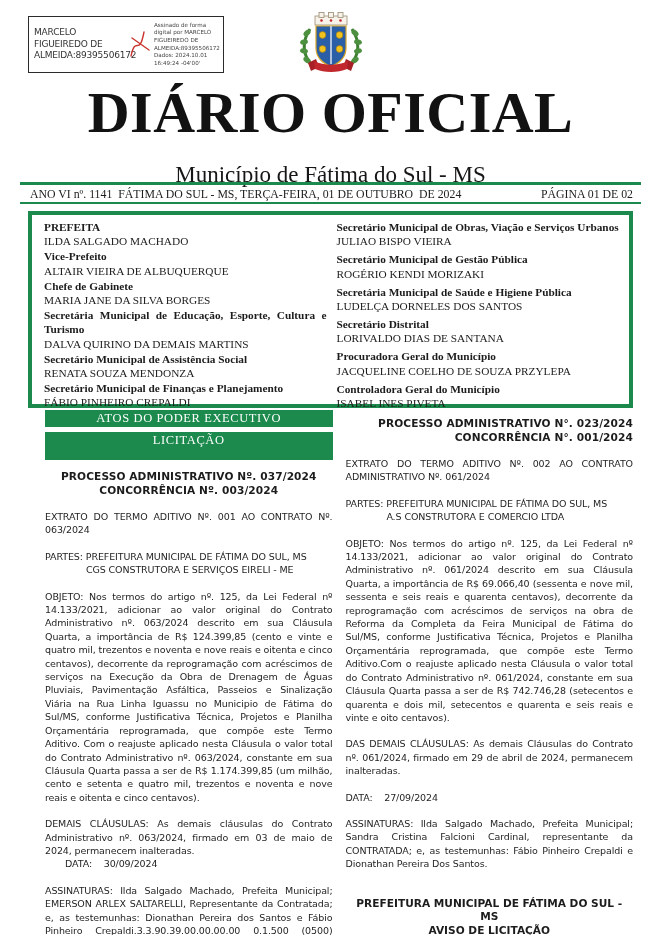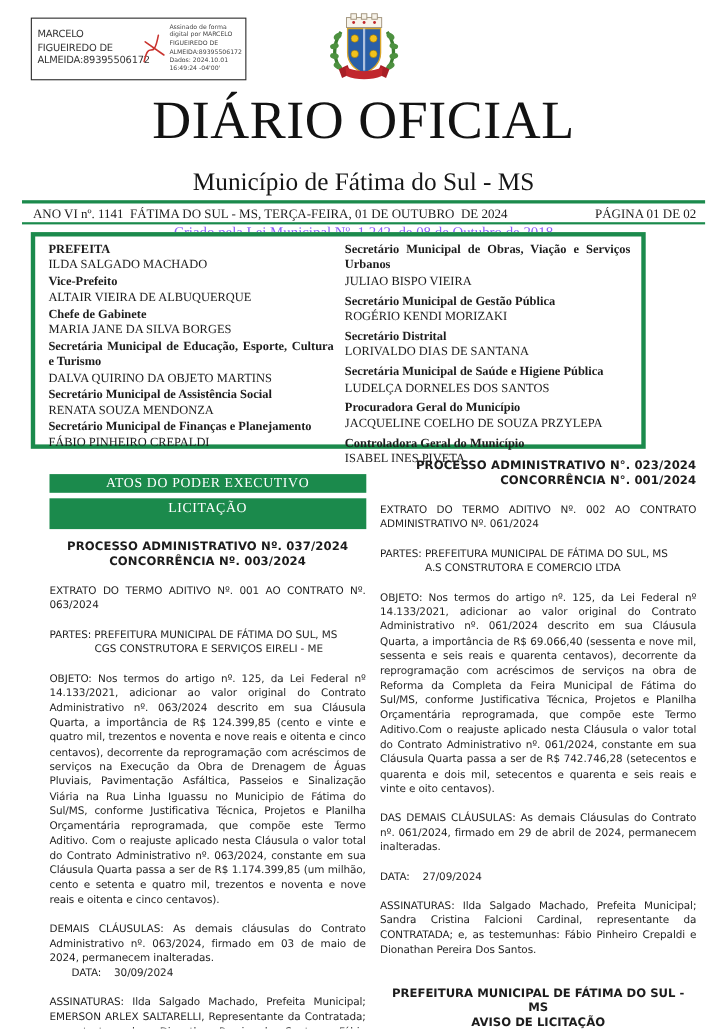--- a/index.html
+++ b/index.html
@@ -13,52 +13,52 @@
   .sig-box {
     position:absolute; left:28px; top:16px; width:196px; height:57px;
     border:1.5px solid #2b2b2b; display:flex; align-items:center; padding:4px 5px; gap:3px;
     background:#fff;
   }
   .sig-name { font-size:9px; line-height:1.3; color:#333; width:92px; letter-spacing:-0.2px; }
   .sig-squiggle { flex:0 0 auto; }
   .sig-details { font-size:5.6px; line-height:1.35; color:#444; width:82px; }
   .crest { position:absolute; left:296px; top:11px; }
   .masthead { position:absolute; left:0; top:84px; width:100%; text-align:center; font-family:"Liberation Serif", serif; }
-  .mh-title { font-size:49px; line-height:1.0; font-weight:400; letter-spacing:0.5px; color:#121212; }
+  .mh-title { font-size:58px; line-height:1.0; font-weight:700; letter-spacing:0.5px; color:#121212; }
   .mh-sub { font-size:23px; margin-top:20px; color:#161616; }
   .mh-law { font-size:13.5px; margin-top:24px; color:#8b5cf6; }
   .edition-bar {
     position:absolute; left:20px; top:182px; width:621px;
     border-top:3px solid var(--green); border-bottom:2px solid var(--green);
     display:flex; justify-content:space-between; align-items:center;
     padding:2px 8px 0 10px;
     font-family:"Liberation Serif", serif; font-size:11.8px; white-space:pre;
   }
   
   .officials {
-    position:absolute; left:28px; top:211px; width:559px; height:197px;
+    position:absolute; left:28px; top:211px; width:605px; height:197px;
     border:4px solid var(--green); background:#fff;
     display:flex; gap:10px; padding:5px 10px 4px 12px;
     font-family:"Liberation Serif", serif; font-size:11.3px; line-height:14.4px;
   }
   .off-col { flex:1 1 0; }
   .off-entry { margin-bottom:0.5px; }
   .off-col.right .off-entry { margin-bottom:3.5px; }
   .off-role { font-weight:bold; text-align:justify; }
   .off-name { font-weight:normal; }
   
   .main {
     position:absolute; left:45px; top:408px; width:588px;
     display:flex; gap:13px;
   }
   .col { flex:1 1 0; min-width:0; }
   .green-bar {
     background:var(--green); color:#fff; text-align:center;
     font-family:"Liberation Serif", serif; font-size:12.5px; letter-spacing:0.6px;
-    height:17px; line-height:17px; margin-top:23px;
+    height:17px; line-height:17px; margin-top:2px;
   }
   .bar2 { height:28px; line-height:16px; margin-top:5px; }
   .art-heading {
     text-align:center; font-weight:bold; font-size:10.6px; line-height:13.5px;
     margin-top:10px; letter-spacing:0.1px;
   }
   .col.right .art-heading { margin-top:9px;text-align:right; }
   .para {
     font-size:9.5px; line-height:13.4px; text-align:justify; margin-top:13px;
     letter-spacing:-0.1px; color:#1f1f1f;
@@ -142,47 +142,47 @@
     <div class="off-entry">
       <div class="off-role">Vice-Prefeito</div>
       <div class="off-name">ALTAIR VIEIRA DE ALBUQUERQUE</div>
     </div>
     <div class="off-entry">
       <div class="off-role">Chefe de Gabinete</div>
       <div class="off-name">MARIA JANE DA SILVA BORGES</div>
     </div>
     <div class="off-entry">
       <div class="off-role">Secretária Municipal de Educação, Esporte, Cultura e Turismo</div>
-      <div class="off-name">DALVA QUIRINO DA OBJETO MARTINS</div>
+      <div class="off-name">DALVA QUIRINO DA DEMAIS MARTINS</div>
     </div>
     <div class="off-entry">
       <div class="off-role">Secretário Municipal de Assistência Social</div>
       <div class="off-name">RENATA SOUZA MENDONZA</div>
     </div>
     <div class="off-entry">
       <div class="off-role">Secretário Municipal de Finanças e Planejamento</div>
       <div class="off-name">FÁBIO PINHEIRO CREPALDI</div>
     </div>
   </div>
   <div class="off-col right">
     <div class="off-entry">
       <div class="off-role">Secretário Municipal de Obras, Viação e Serviços Urbanos</div>
       <div class="off-name">JULIAO BISPO VIEIRA</div>
     </div>
     <div class="off-entry">
       <div class="off-role">Secretário Municipal de Gestão Pública</div>
       <div class="off-name">ROGÉRIO KENDI MORIZAKI</div>
     </div>
     <div class="off-entry">
+      <div class="off-role">Secretária Municipal de Saúde e Higiene Pública</div>
+      <div class="off-name">LUDELÇA DORNELES DOS SANTOS</div>
+    </div>
+    <div class="off-entry">
       <div class="off-role">Secretário Distrital</div>
       <div class="off-name">LORIVALDO DIAS DE SANTANA</div>
-    </div>
-    <div class="off-entry">
-      <div class="off-role">Secretária Municipal de Saúde e Higiene Pública</div>
-      <div class="off-name">LUDELÇA DORNELES DOS SANTOS</div>
     </div>
     <div class="off-entry">
       <div class="off-role">Procuradora Geral do Município</div>
       <div class="off-name">JACQUELINE COELHO DE SOUZA PRZYLEPA</div>
     </div>
     <div class="off-entry">
       <div class="off-role">Controladora Geral do Município</div>
       <div class="off-name">ISABEL INES PIVETA</div>
     </div>
   </div>

